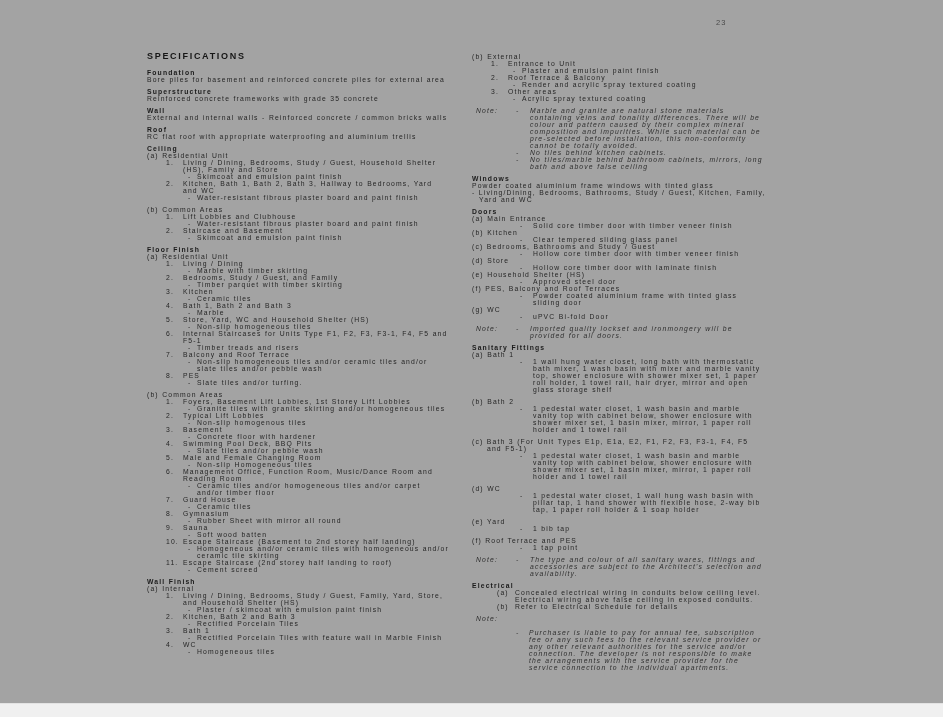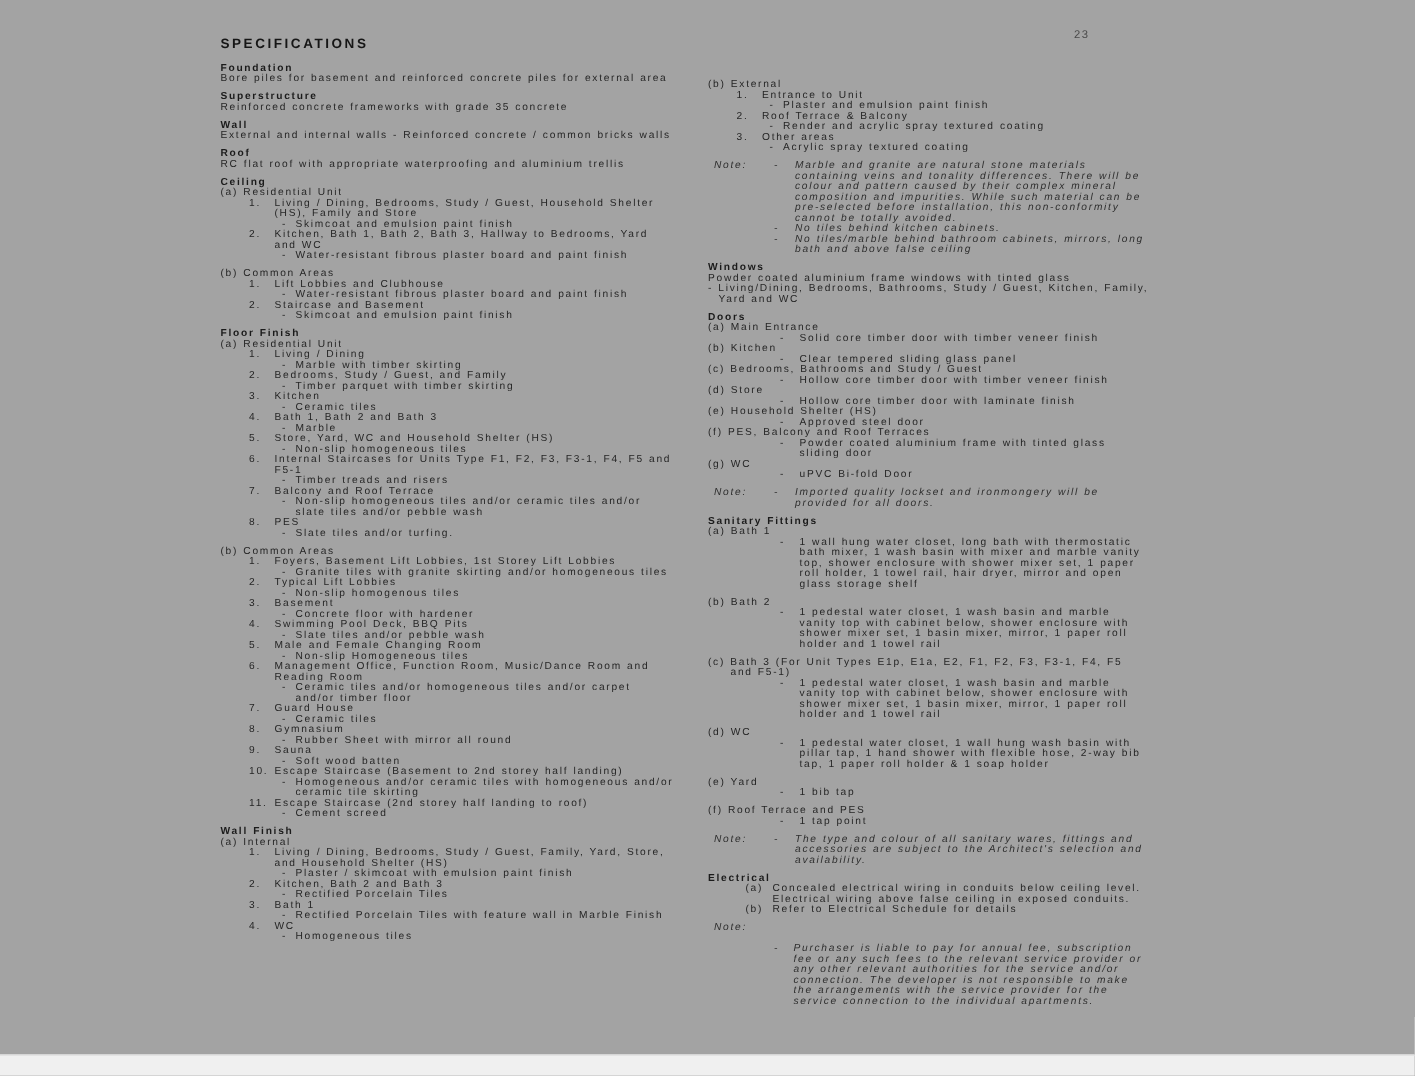--- a/index.html
+++ b/index.html
@@ -12,21 +12,21 @@
   .page{position:absolute;inset:0;background:#a3a3a3;}
   .page-number{
     position:absolute;left:716px;top:18px;
     font-size:7.5px;letter-spacing:1px;color:#4a4a4a;
   }
   .col{
     position:absolute;
     font-size:6.8px;line-height:7px;letter-spacing:1.15px;
     word-spacing:0.4px;
   }
-  .col-left{left:147px;top:26px;width:303px;}
+  .col-left{left:147px;top:53px;width:303px;}
   .col-right{left:472px;top:53px;width:294px;}
 
   .doc-title{font-weight:bold;font-size:9px;letter-spacing:1.7px;margin-bottom:9px;color:#161616;}
   .heading{font-weight:bold;color:#1b1b1b;}
   .para{}
   .para2{padding-left:7px;text-indent:-7px;}
   .label{padding-left:15px;text-indent:-15px;}
   .item{display:flex;padding-left:19px;}
   .item .num{flex:none;width:17px;}
   .item .itext{flex:1;}

